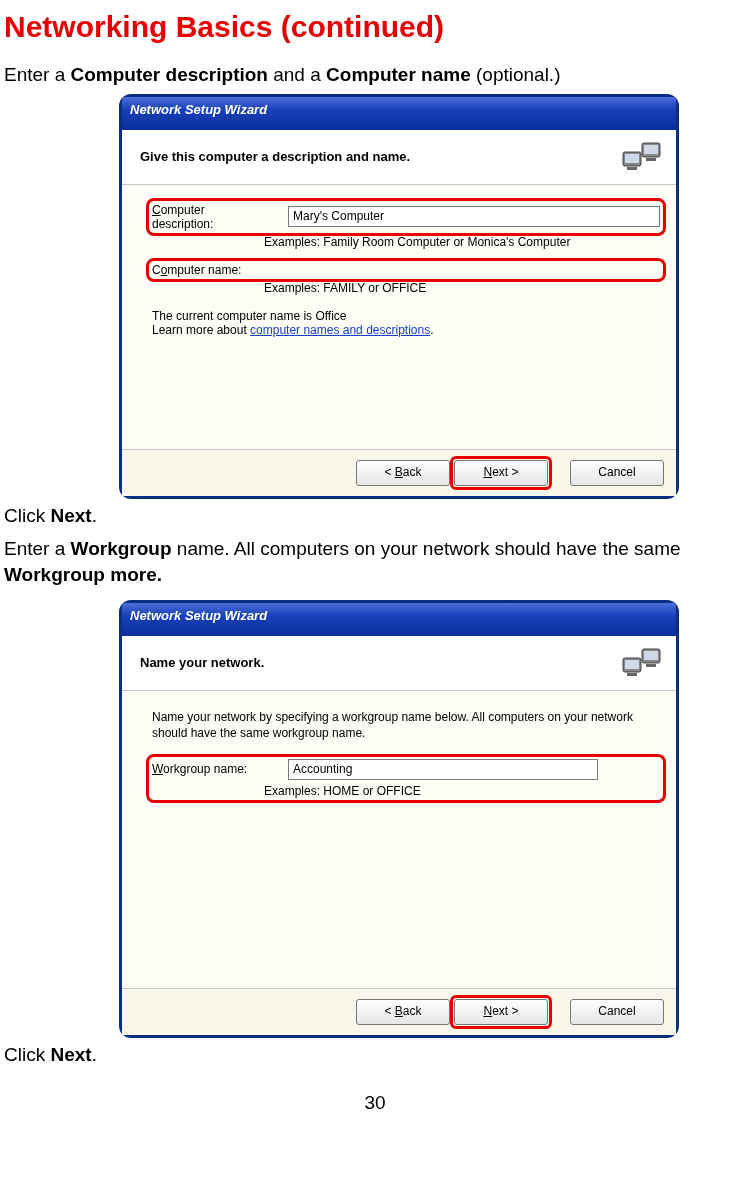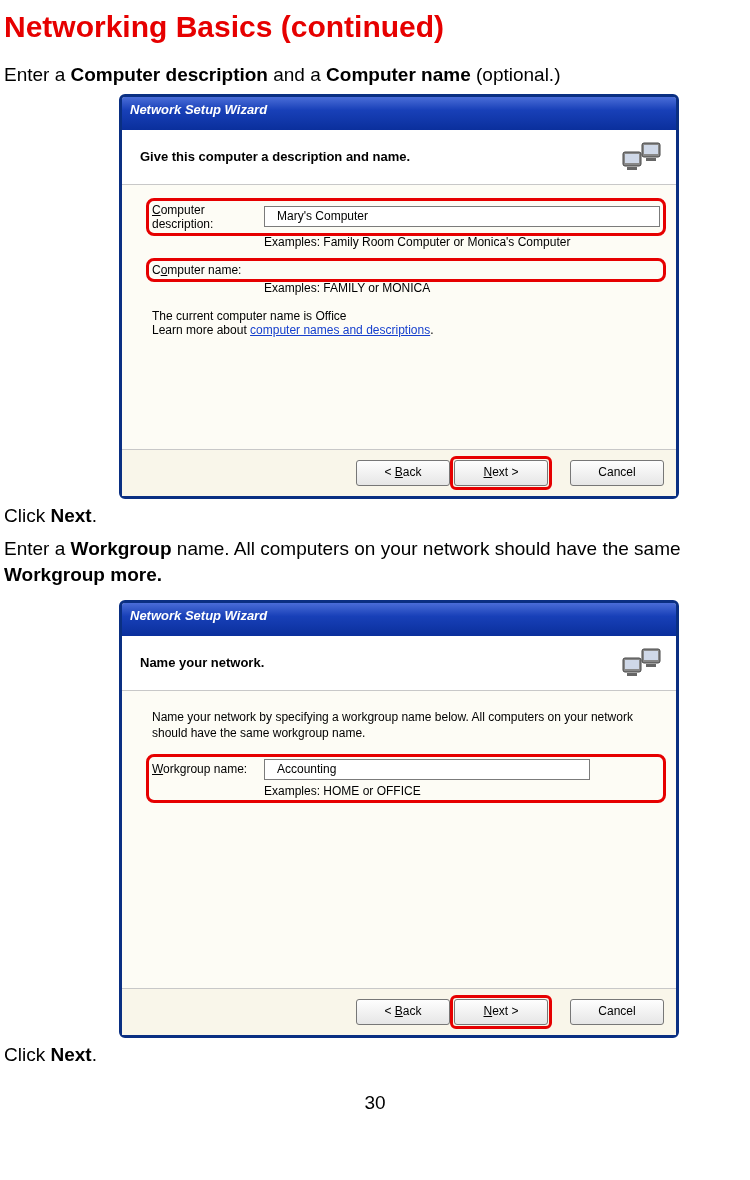--- a/index.html
+++ b/index.html
@@ -26,21 +26,21 @@
   }
   .instruction b { font-weight: bold; }
 
   .wizard-screenshot {
     margin: 6px 0 0 115px;
     width: 560px;
     box-sizing: border-box;
   }
   .wizard-box {
     border: 3px solid #0a2f82;
-    border-radius: 6px;
+    border-radius: 12px;
     background: linear-gradient(#fbfaf5, #f5f2e2 60%, #efeacc);
     box-shadow: 0 0 0 1px #9b9b9b inset;
     position: relative;
   }
   .titlebar {
     height: 28px;
     background: linear-gradient(#4a6dd8, #1840b8 40%, #0a2f9c);
     color: #fff;
     font-weight: bold;
     font-size: 13px;
@@ -81,22 +81,23 @@
   .w-label {
     width: 112px;
     font-size: 12px;
   }
   .w-input {
     flex: 1;
     height: 19px;
     background: #fff;
     border: 1px solid #7b7b7b;
     font-size: 12px;
-    padding: 0 12px;
+    padding: 0 4px;
     line-height: 19px;
+    margin-left: 24px;
   }
   .w-example {
     font-size: 12px;
     margin-left: 112px;
     margin-bottom: 14px;
     margin-top: 2px;
   }
   .w-note {
     font-size: 12px;
     margin: 8px 0 0 0;
@@ -196,21 +197,21 @@
           <div class="w-input">Mary's Computer</div>
         </div>
       </div>
       <div class="w-example">Examples: Family Room Computer or Monica's Computer</div>
 
       <div class="red-outline">
         <div class="w-row">
           <div class="w-label">C<span style="text-decoration:underline">o</span>mputer name:</div>
         </div>
       </div>
-      <div class="w-example">Examples: FAMILY or MONICA</div>
+      <div class="w-example">Examples: FAMILY or OFFICE</div>
 
       <div class="w-note">The current computer name is Office</div>
 
       <div class="w-learn">
         <span>Learn more about </span><span class="wlink">computer names and descriptions</span><span>.</span>
       </div>
     </div>
 
     <div class="button-row">
       <div class="xp-btn">&lt; <span class="ul">B</span>ack</div>

